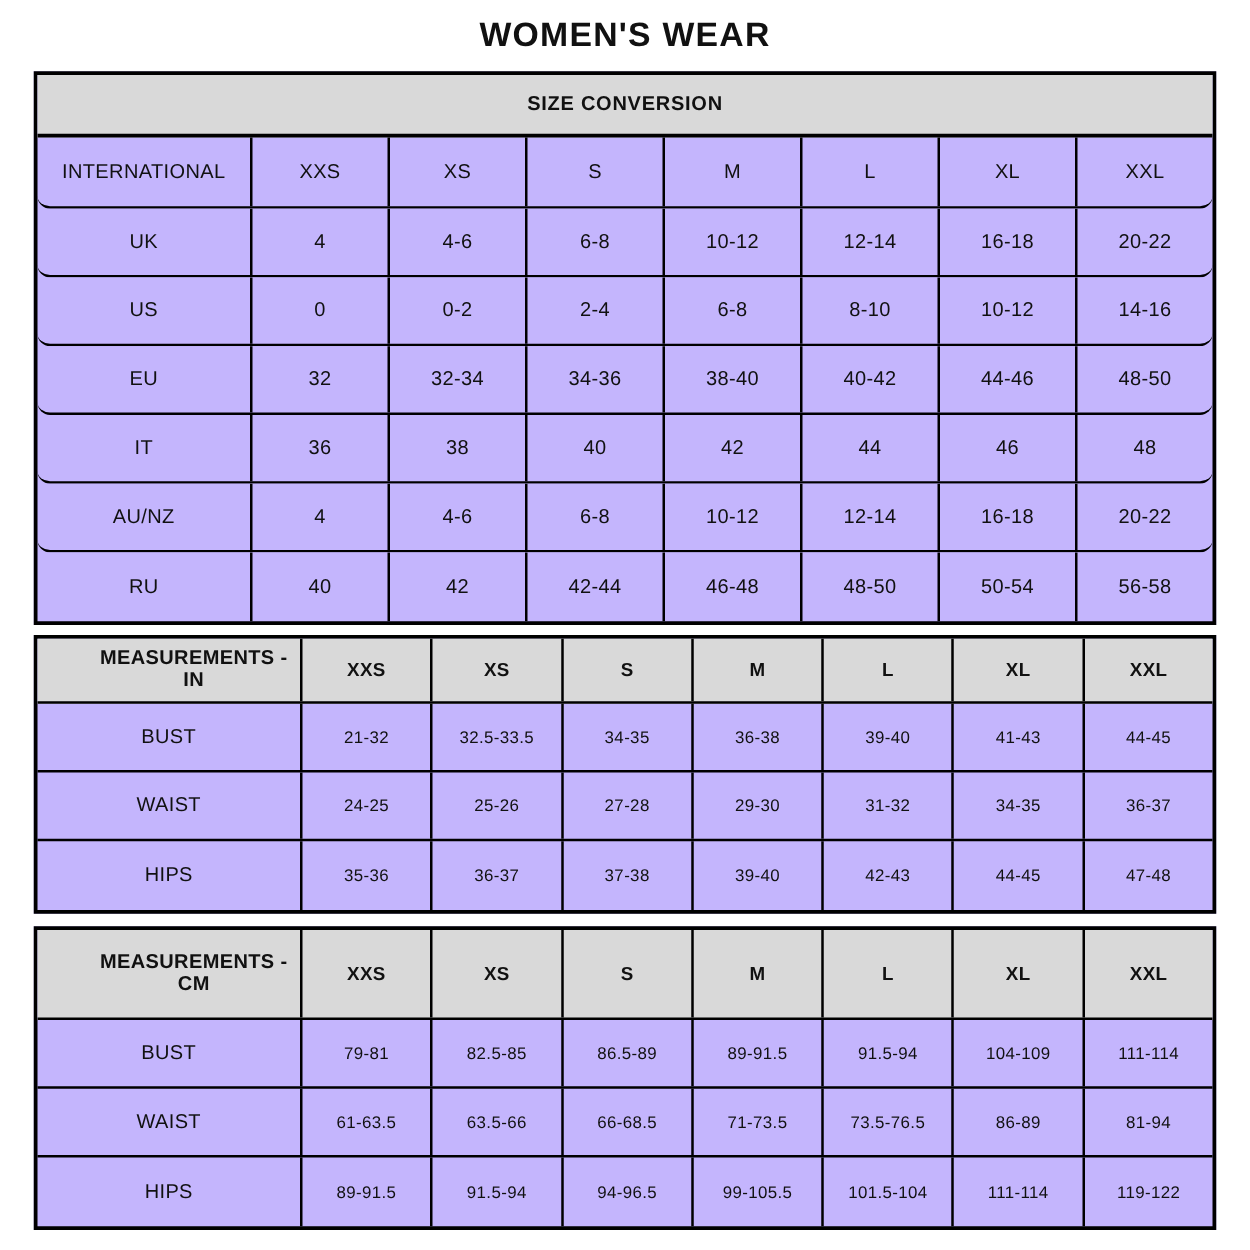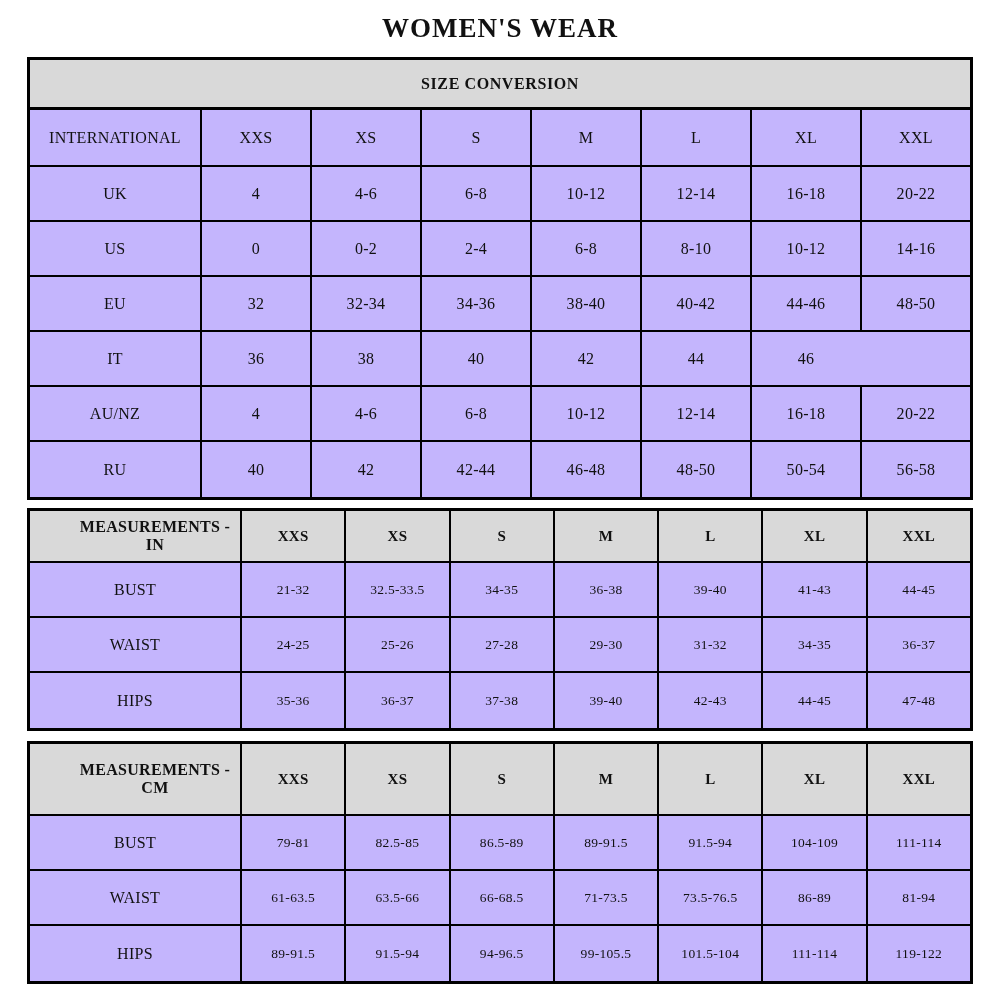--- a/index.html
+++ b/index.html
@@ -3,21 +3,21 @@
 <meta charset="utf-8">
 <style>
   * { margin: 0; padding: 0; box-sizing: border-box; }
   html, body {
     width: 1000px; height: 1000px;
     background: #ffffff;
     font-family: "Liberation Sans", sans-serif;
     color: #111111;
     overflow: hidden;
   }
-  .page { width: 1000px; height: 1000px; font-family: Liberation Serif, serif; }
+  .page { width: 1000px; height: 1000px; }
   .title {
     text-align: center;
     font-size: 27px;
     font-weight: 700;
     letter-spacing: 1px;
     padding-top: 13px;
     height: 57px;
   }
   .table {
     width: 946px;
@@ -42,21 +42,21 @@
   .tr .td {
     display: flex;
     align-items: center;
     justify-content: center;
     border-left: 2px solid #000;
     text-align: center;
     letter-spacing: 0.3px;
   }
   .tr .td:first-child { border-left: none; }
   
-  .t1 .tr { height: 55px; border-bottom: 2px solid #000; font-size: 16px; }
+  .t1 .tr { height: 55px; border-bottom: 2px solid #000; font-size: 16px; border-radius: 10px; }
   .t1 .tr:last-child, .t1 [data-repeat] > .tr:last-child { border-bottom: none; }
   .t1 .cols-row { height: 57px; }
   
   .tm .header-row {
     background: #d9d9d9;
     height: 52px;
     border-bottom: 3px solid #000;
     font-weight: 700;
     font-size: 15px;
   }
@@ -122,20 +122,21 @@
         <div class="td">48-50</div>
       </div>
         <div class="tr t1-cols">
         <div class="td">IT</div>
         <div class="td">36</div>
         <div class="td">38</div>
         <div class="td">40</div>
         <div class="td">42</div>
         <div class="td">44</div>
         <div class="td">46</div>
+        <div class="td">48</div>
       </div>
         <div class="tr t1-cols">
         <div class="td">AU/NZ</div>
         <div class="td">4</div>
         <div class="td">4-6</div>
         <div class="td">6-8</div>
         <div class="td">10-12</div>
         <div class="td">12-14</div>
         <div class="td">16-18</div>
         <div class="td">20-22</div>

